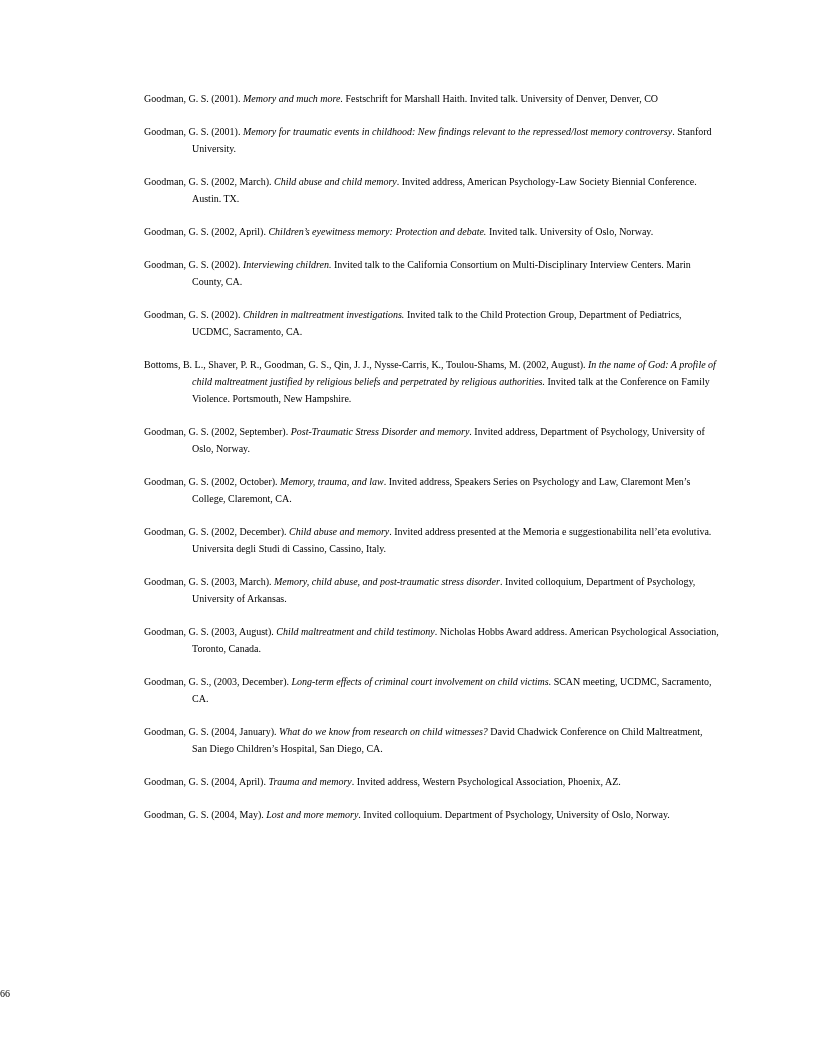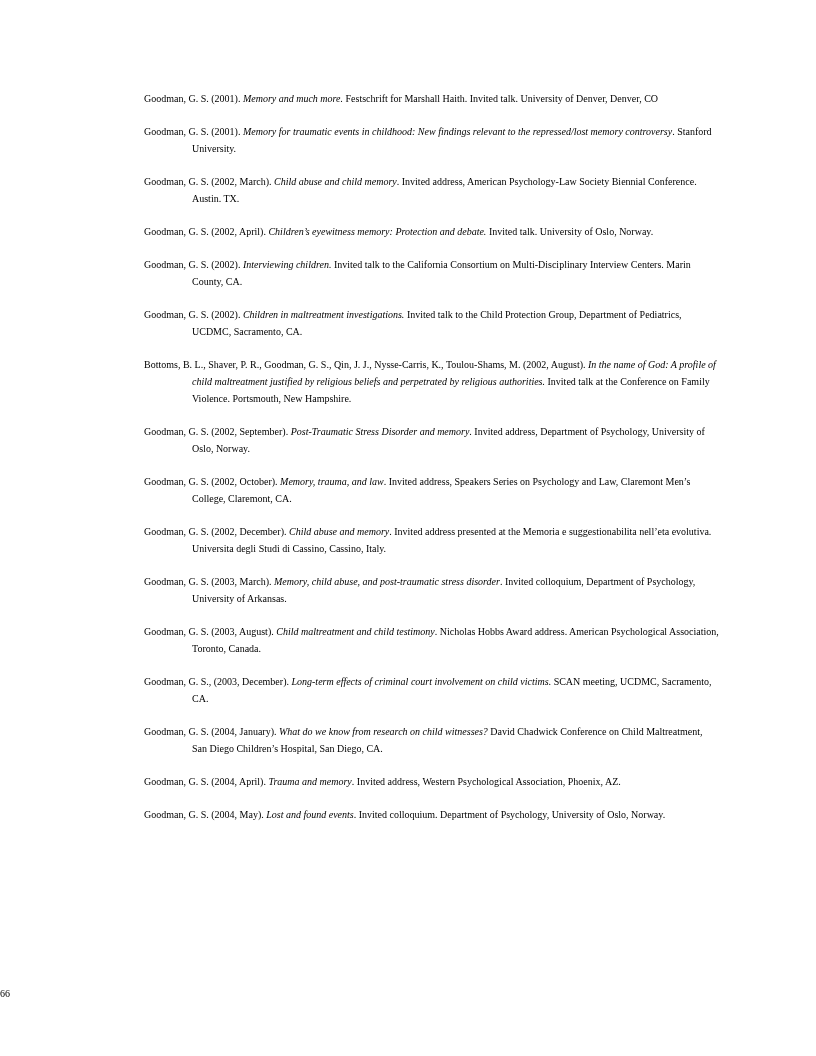--- a/index.html
+++ b/index.html
@@ -54,18 +54,18 @@
       <p class="reference"><span>Goodman, G. S. (2002). </span><em>Children in maltreatment investigations.</em><span> Invited talk to the Child Protection Group, Department of Pediatrics, UCDMC, Sacramento, CA.</span></p>
       <p class="reference"><span>Bottoms, B. L., Shaver, P. R., Goodman, G. S., Qin, J. J., Nysse-Carris, K., Toulou-Shams, M. (2002, August). </span><em>In the name of God: A profile of child maltreatment justified by religious beliefs and perpetrated by religious authorities.</em><span> Invited talk at the Conference on Family Violence. Portsmouth, New Hampshire.</span></p>
       <p class="reference"><span>Goodman, G. S. (2002, September). </span><em>Post-Traumatic Stress Disorder and memory</em><span>. Invited address, Department of Psychology, University of Oslo, Norway.</span></p>
       <p class="reference"><span>Goodman, G. S. (2002, October). </span><em>Memory, trauma, and law</em><span>. Invited address, Speakers Series on Psychology and Law, Claremont Men’s College, Claremont, CA.</span></p>
       <p class="reference"><span>Goodman, G. S. (2002, December). </span><em>Child abuse and memory</em><span>. Invited address presented at the Memoria e suggestionabilita nell’eta evolutiva. Universita degli Studi di Cassino, Cassino, Italy.</span></p>
       <p class="reference"><span>Goodman, G. S. (2003, March). </span><em>Memory, child abuse, and post-traumatic stress disorder</em><span>. Invited colloquium, Department of Psychology, University of Arkansas.</span></p>
       <p class="reference"><span>Goodman, G. S. (2003, August). </span><em>Child maltreatment and child testimony</em><span>. Nicholas Hobbs Award address. American Psychological Association, Toronto, Canada.</span></p>
       <p class="reference"><span>Goodman, G. S., (2003, December). </span><em>Long-term effects of criminal court involvement on child victims.</em><span> SCAN meeting, UCDMC, Sacramento, CA.</span></p>
       <p class="reference"><span>Goodman, G. S. (2004, January). </span><em>What do we know from research on child witnesses?</em><span> David Chadwick Conference on Child Maltreatment, San Diego Children’s Hospital, San Diego, CA.</span></p>
       <p class="reference"><span>Goodman, G. S. (2004, April). </span><em>Trauma and memory</em><span>. Invited address, Western Psychological Association, Phoenix, AZ.</span></p>
-      <p class="reference"><span>Goodman, G. S. (2004, May). </span><em>Lost and found events</em><span>. Invited colloquium. Department of Psychology, University of Oslo, Norway.</span></p>
+      <p class="reference"><span>Goodman, G. S. (2004, May). </span><em>Lost and more memory</em><span>. Invited colloquium. Department of Psychology, University of Oslo, Norway.</span></p>
     </div>
   <div class="page-footer">
     <span>66</span>
   </div>
 </div>
 
 </body></html>

